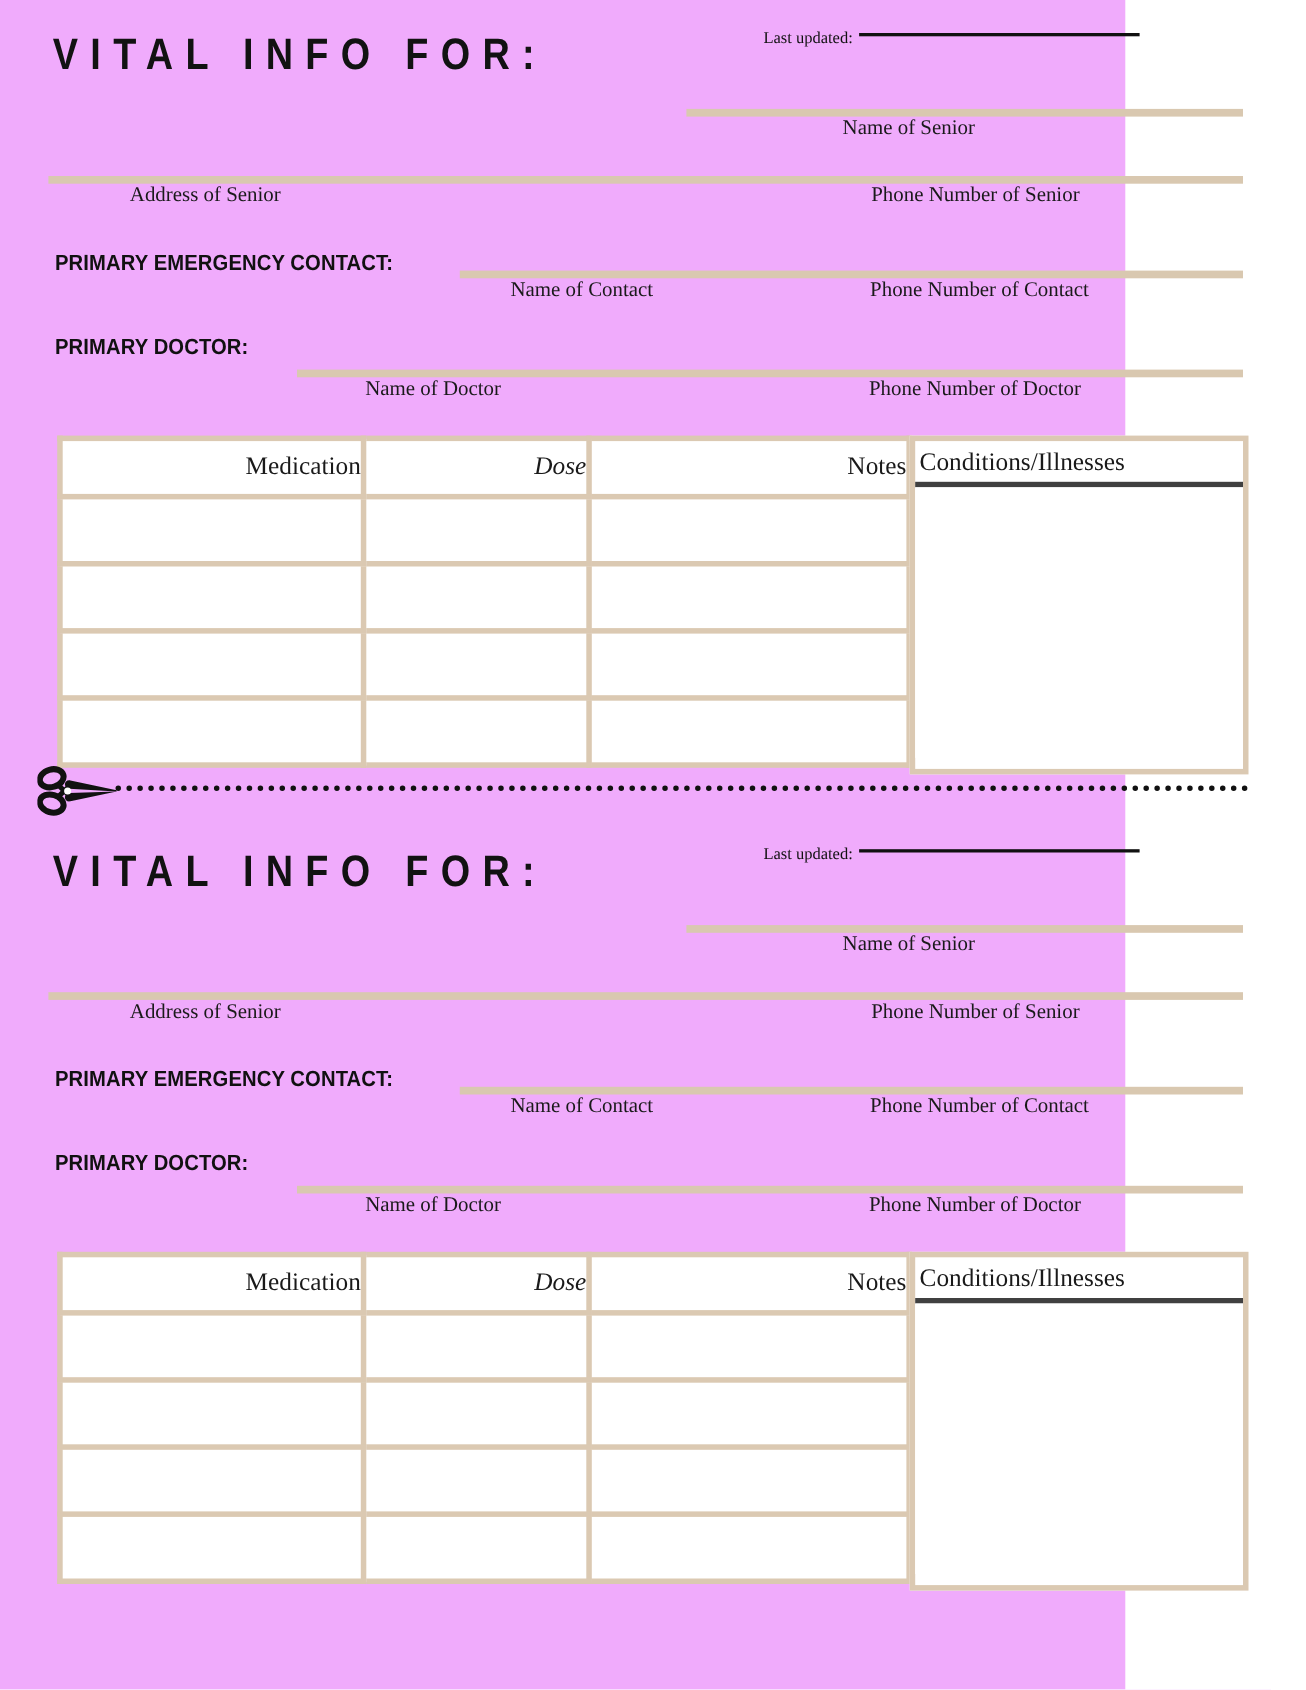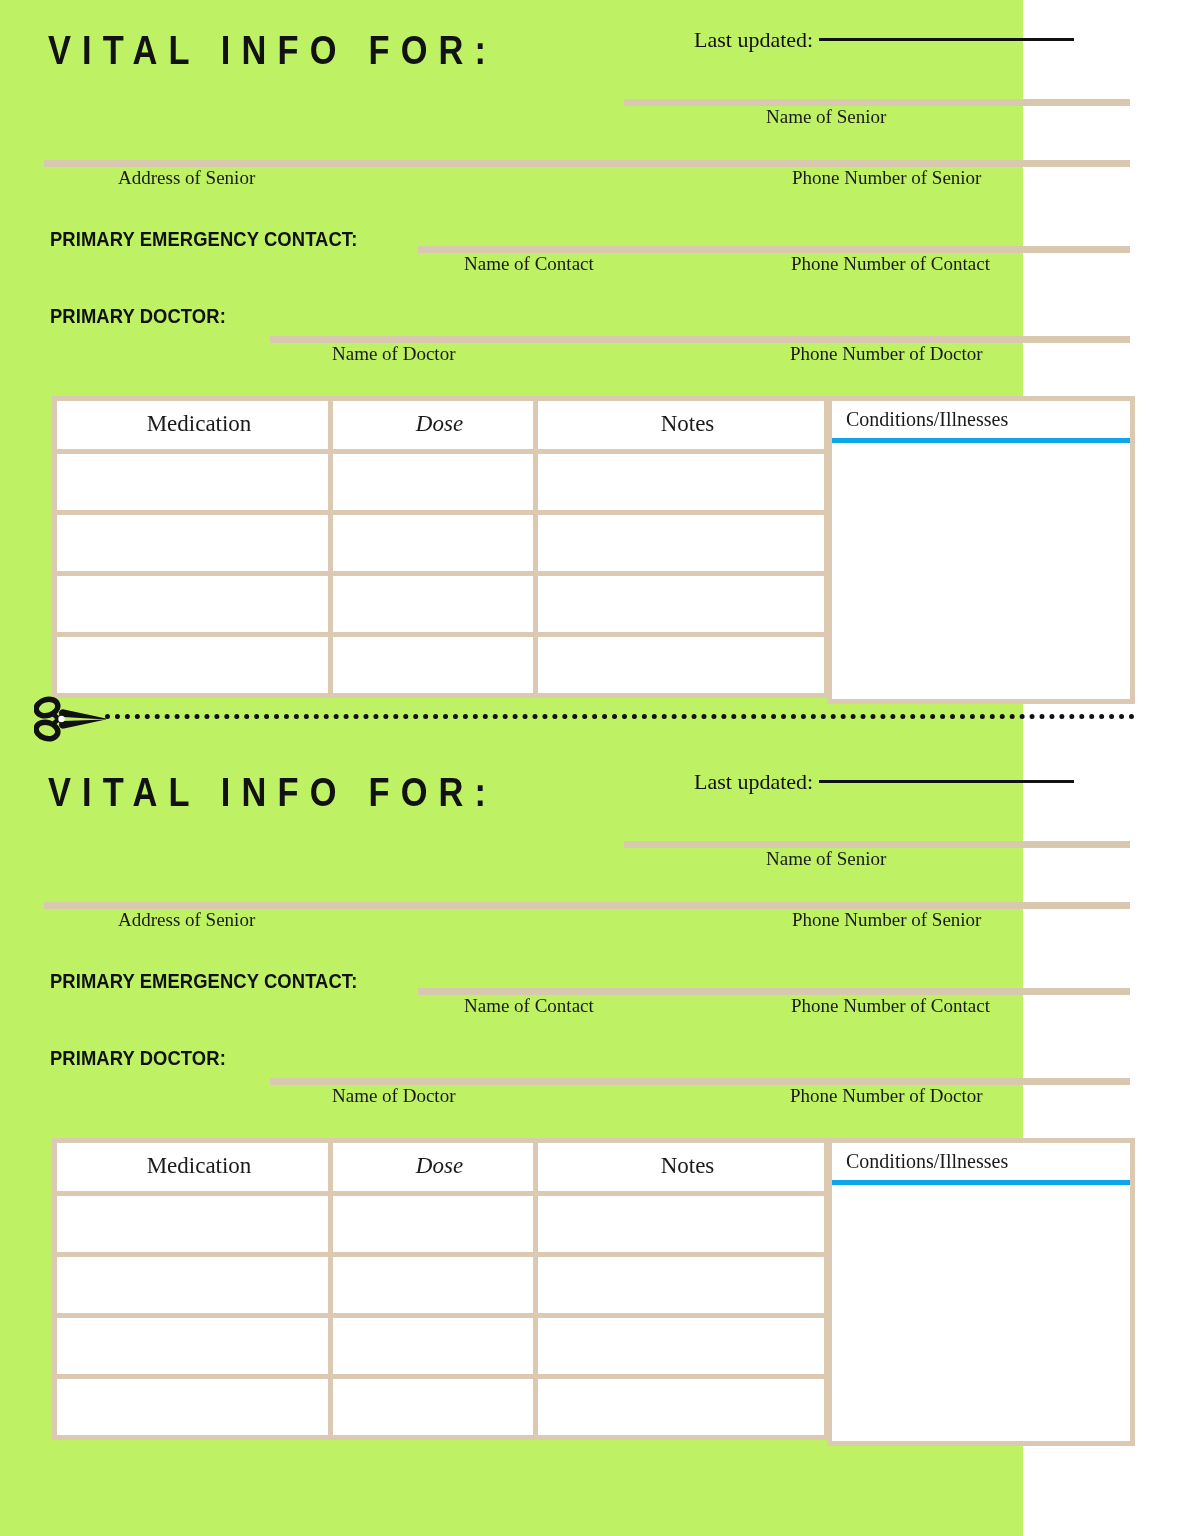--- a/index.html
+++ b/index.html
@@ -14,21 +14,21 @@
     font-family: "Liberation Serif", serif;
     overflow: hidden;
   }
 
   .page {
     position: absolute;
     left: 0;
     top: 0;
     width: 1023px;
     height: 1536px;
-    background: #bef264;
+    background: #f0abfc;
   }
 
   
   .form-copy {
     position: absolute;
     left: 0;
     width: 1187px;
     height: 700px;
   }
   .form-copy.copy-1 { top: 0px; }
@@ -53,21 +53,21 @@
   .last-updated-wrap {
     position: absolute;
     left: 694px;
     top: 27px;
     display: flex;
     align-items: baseline;
     white-space: nowrap;
   }
   .last-updated-label {
     font-family: "Liberation Serif", serif;
-    font-size: 22px;
+    font-size: 15px;
     color: #111;
   }
   .last-updated-rule {
     display: inline-block;
     width: 255px;
     height: 3px;
     background: #111;
     margin-left: 6px;
     position: relative;
     top: -6px;
@@ -111,21 +111,21 @@
     height: 298px;
     border-collapse: collapse;
     table-layout: fixed;
   }
   .med-table td, .med-table th {
     border: 5px solid #dbc9b2;
     padding: 0;
     background: #fff;
   }
   .med-table th {
-    text-align: center;
+    text-align: right;
     font-family: "Liberation Serif", serif;
     font-weight: normal;
     font-size: 23px;
     color: #1a1a1a;
     padding: 4px 0 6px 13px;
     height: 38px;
     vertical-align: middle;
   }
   .med-table td { height: 56px; }
   .col-med  { width: 258px; }
@@ -138,27 +138,27 @@
     top: 396px;
     width: 298px;
     height: 298px;
     border: 5px solid #dbc9b2;
     border-collapse: collapse;
     table-layout: fixed;
     background: #fff;
   }
   .cond-head {
     height: 42px;
-    border-bottom: 5px solid #0ea5e9;
-    font-family: "Liberation Serif", serif;
-    font-size: 20px;
+    border-bottom: 5px solid #404040;
+    font-family: "Liberation Serif", serif;
+    font-size: 23px;
     color: #1a1a1a;
     display: flex;
     align-items: center;
-    padding-left: 14px;
+    padding-left: 4px;
     box-sizing: border-box;
   }
   .cond-body {
     height: 246px;
     background: #fff;
   }
 
   
   .cut-divider {
     position: absolute;

